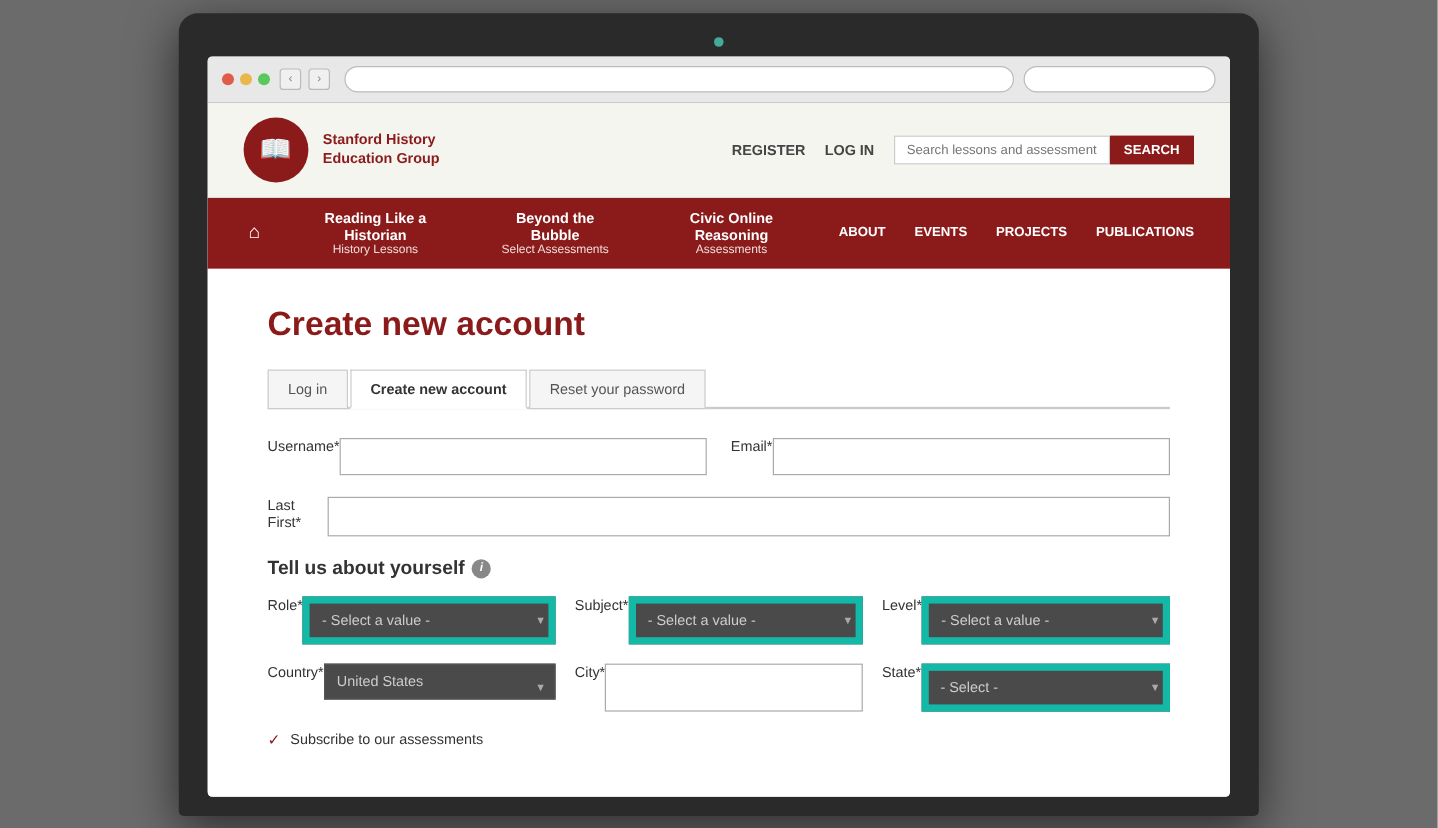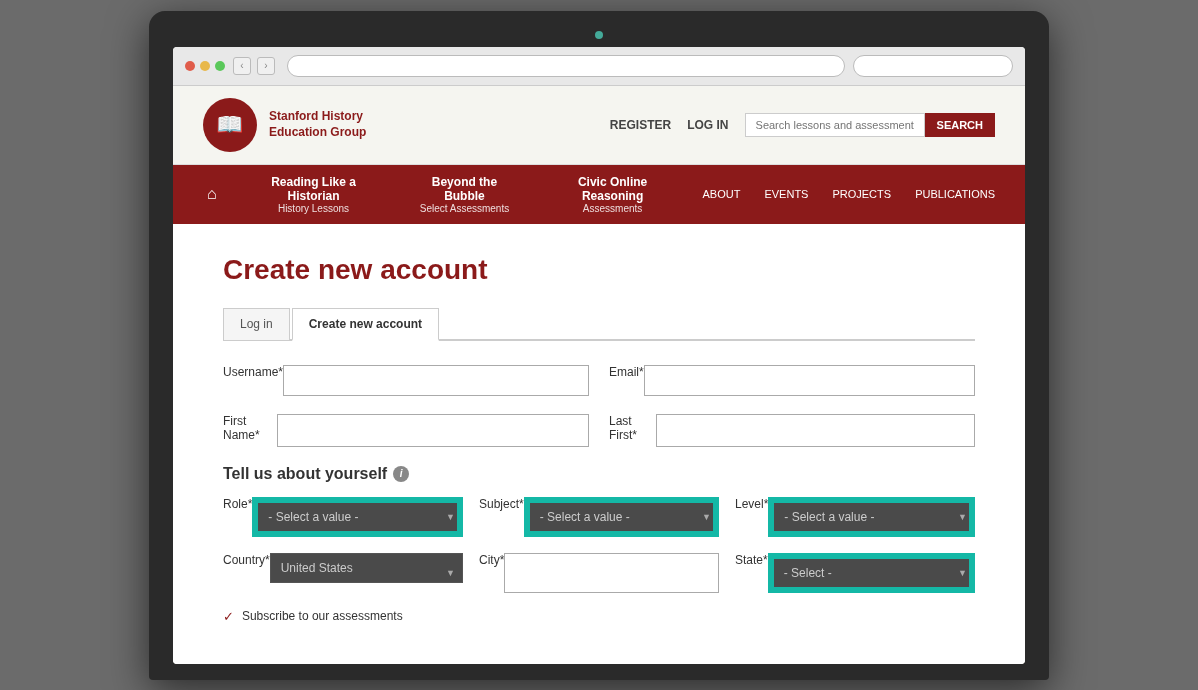--- a/index.html
+++ b/index.html
@@ -134,21 +134,21 @@
       cursor: pointer;
       text-align: center;
     }
     .nav-item-title { font-size: 12px; font-weight: bold; display: block; }
     .nav-item-subtitle { font-size: 10px; opacity: 0.85; display: block; }
     .nav-right {
       margin-left: auto;
       display: flex; gap: 4px;
     }
     .nav-right-item {
-      color: white; font-size: 11px; font-weight: normal;
+      color: white; font-size: 11px; font-weight: bold;
       padding: 10px 10px;
       cursor: pointer;
     }
 
     
     .main-content {
       background: white;
       padding: 30px 50px 40px;
       min-height: 380px;
     }
@@ -341,38 +341,35 @@
           <div class="nav-right-item">PUBLICATIONS</div>
         </div>
       </div>
 
       <div class="main-content">
         <h1 class="page-title">Create new account</h1>
 
         <div class="tabs-row">
           <div class="tab">Log in</div>
           <div class="tab active">Create new account</div>
+          <div class="tab">Reset your password</div>
         </div>
 
         <div class="form-row">
           <div class="form-group">
             <label class="form-label">Username*</label>
             <input class="form-input" type="text" style="">
           </div>
           <div class="form-group">
             <label class="form-label">Email*</label>
             <input class="form-input" type="email" style="">
           </div>
         </div>
 
         <div class="form-row">
-          <div class="form-group">
-            <label class="form-label">First Name*</label>
-            <input class="form-input" type="text" style="">
-          </div>
           <div class="form-group">
             <label class="form-label">Last First*</label>
             <input class="form-input" type="text" style="">
           </div>
         </div>
 
         <div class="tell-us-section">
           <div class="tell-us-title">
             <span>Tell us about yourself</span>
             <span class="info-icon">i</span>

